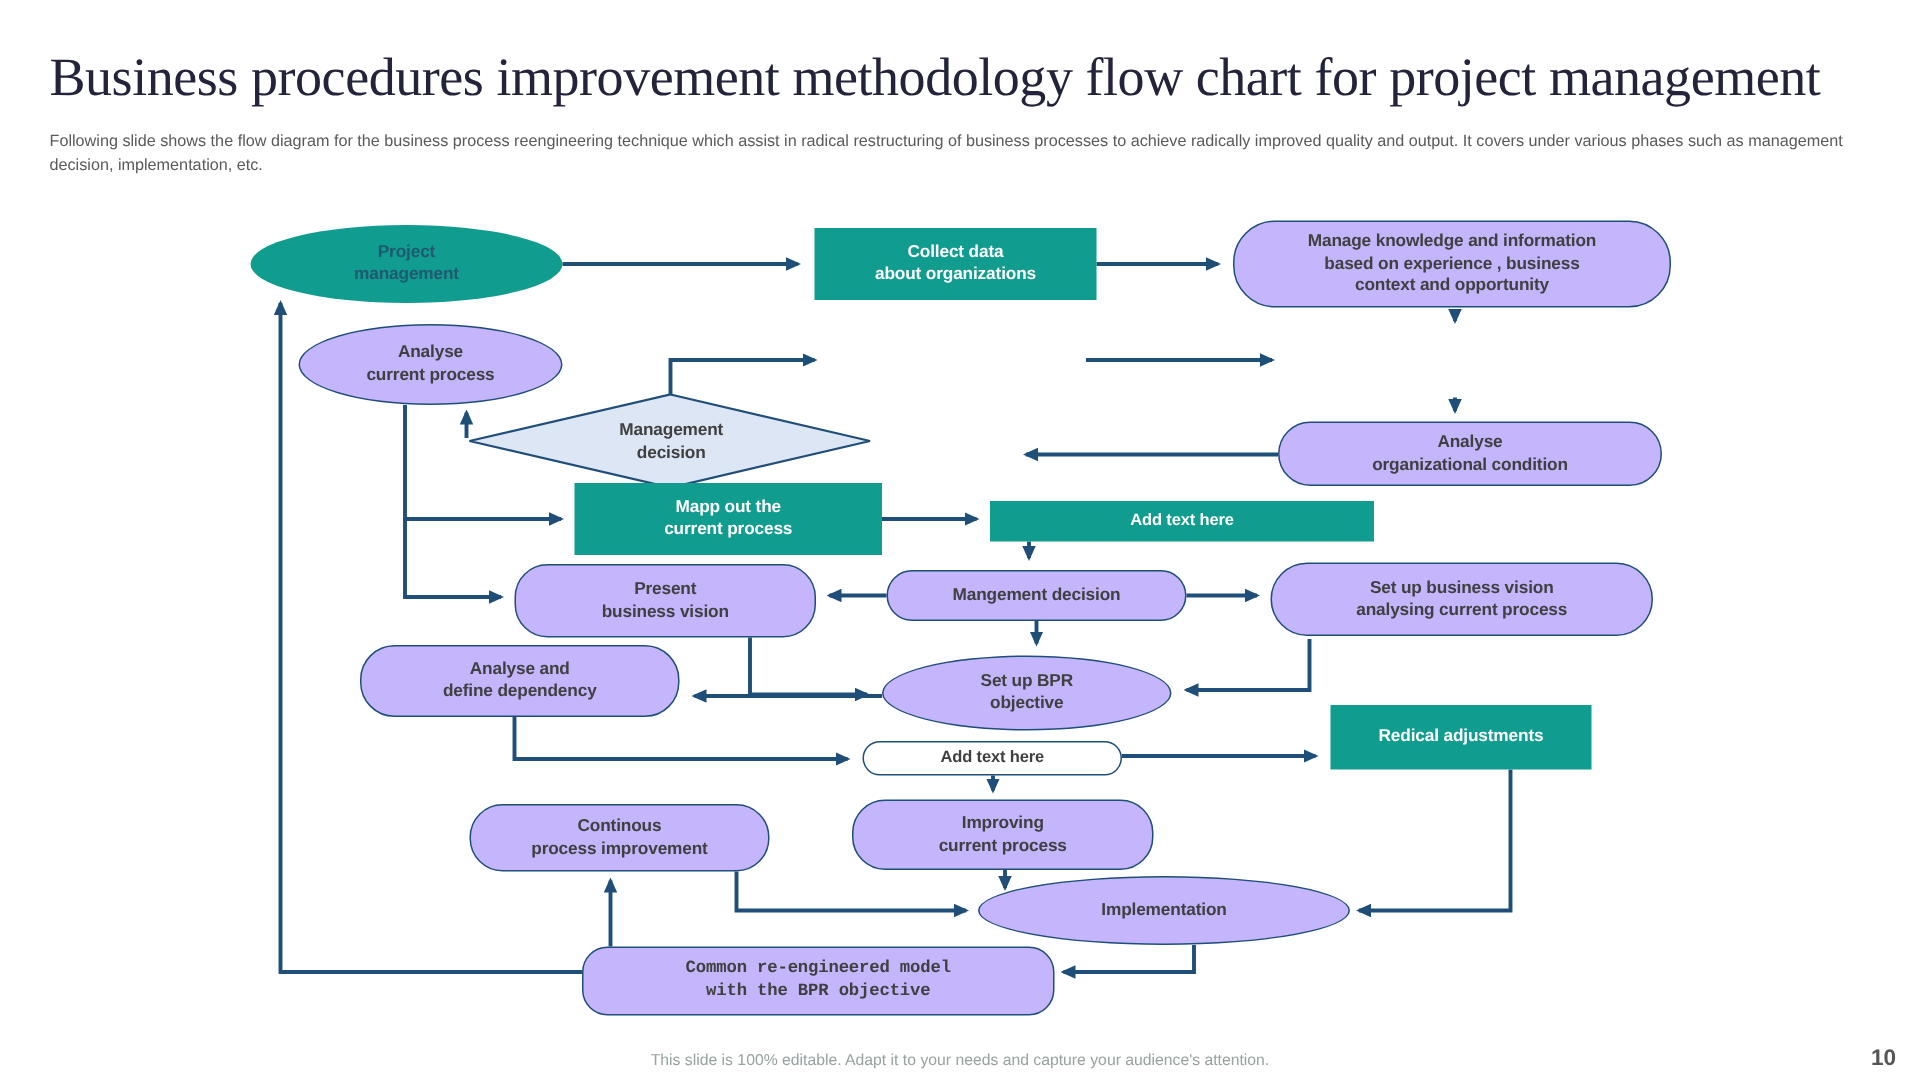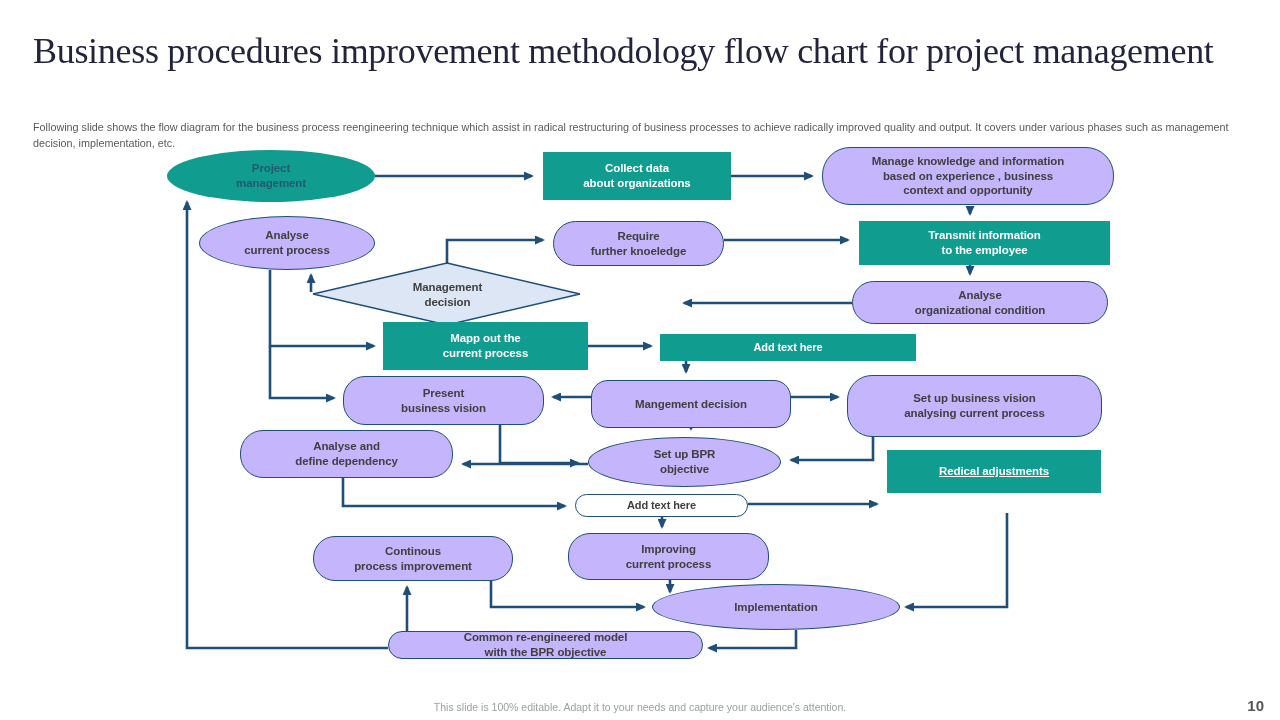--- a/index.html
+++ b/index.html
@@ -2,21 +2,21 @@
 <html><head>
 <meta charset="utf-8">
 <style>
   html,body{margin:0;padding:0;background:#fff;}
   .slide{position:relative;width:1280px;height:720px;background:#ffffff;overflow:hidden;
          font-family:"Liberation Sans",sans-serif;}
   .title{position:absolute;left:33px;top:30px;width:1220px;
          font-family:"Liberation Serif",serif;font-size:36px;font-weight:400;
          color:#23233b;letter-spacing:-0.3px;}
   .subtitle{position:absolute;left:33px;top:86px;width:1216px;
-            font-size:10.8px;line-height:1.5;color:#5a5a5a;margin-top:33px;}
+            font-size:10.8px;line-height:1.5;color:#5a5a5a;}
   .footer{position:absolute;left:0;top:701px;width:1280px;text-align:center;
           font-size:10.5px;color:#97a2a1;}
   .pagenum{position:absolute;right:16px;top:697px;font-size:15px;color:#555;font-weight:bold;}
   svg.wires{position:absolute;left:0;top:0;z-index:1;}
   .node{position:absolute;z-index:2;display:flex;align-items:center;justify-content:center;
         text-align:center;font-size:11.5px;font-weight:700;line-height:1.3;
         white-space:pre-line;letter-spacing:-0.1px;box-sizing:border-box;}
   .teal{background:#109c8e;color:#ffffff;border:none;}
   .blue{background:#c4b5fd;color:#404040;border:1.5px solid #1f4e79;}
   .whitebox{background:#ffffff;color:#404040;border:1.6px solid #1f4e79;}
@@ -76,62 +76,58 @@
   <div class="node teal" style="left:543px;top:152px;width:188px;height:48px;">Collect data
 about organizations</div>
 
   <div class="node blue" style="left:822px;top:147px;width:292px;height:58px;border-radius:28px;">Manage knowledge and information
 based on experience , business
 context and opportunity</div>
 
   <div class="node ellipse blue" style="left:199px;top:216px;width:176px;height:54px;">Analyse
 current process</div>
 
-  <div class="node blue" style="left:553px;top:221px;width:171px;height:45px;border-radius:23px;">Require
-further knoeledge</div>
 
-  <div class="node teal" style="left:859px;top:221px;width:251px;height:44px;">Transmit information
-to the employee</div>
 
   <div class="node bare" style="left:340px;top:274px;width:215px;height:42px;">Management
 decision</div>
 
   <div class="node blue" style="left:852px;top:281px;width:256px;height:43px;border-radius:22px;">Analyse
 organizational condition</div>
 
   <div class="node teal" style="left:383px;top:322px;width:205px;height:48px;">Mapp out the
 current process</div>
 
   <div class="node teal" style="left:660px;top:334px;width:256px;height:27px;font-size:11px;">Add text here</div>
 
   <div class="node blue" style="left:343px;top:376px;width:201px;height:49px;border-radius:22px;">Present
 business vision</div>
 
-  <div class="node blue" style="left:591px;top:380px;width:200px;height:48px;border-radius:17px;">Mangement decision</div>
+  <div class="node blue" style="left:591px;top:380px;width:200px;height:34px;border-radius:17px;">Mangement decision</div>
 
-  <div class="node blue" style="left:847px;top:375px;width:255px;height:62px;border-radius:25px;">Set up business vision
+  <div class="node blue" style="left:847px;top:375px;width:255px;height:49px;border-radius:25px;">Set up business vision
 analysing current process</div>
 
   <div class="node blue" style="left:240px;top:430px;width:213px;height:48px;border-radius:23px;">Analyse and
 define dependency</div>
 
   <div class="node ellipse blue" style="left:588px;top:437px;width:193px;height:50px;">Set up BPR
 objective</div>
 
   <div class="node whitebox" style="left:575px;top:494px;width:173px;height:23px;border-radius:12px;font-size:11px;">Add text here</div>
 
-  <div class="node teal" style="left:887px;top:450px;width:214px;height:43px;text-decoration:underline;">Redical adjustments</div>
+  <div class="node teal" style="left:887px;top:470px;width:174px;height:43px;">Redical adjustments</div>
 
   <div class="node blue" style="left:313px;top:536px;width:200px;height:45px;border-radius:22px;">Continous
 process improvement</div>
 
   <div class="node blue" style="left:568px;top:533px;width:201px;height:47px;border-radius:22px;">Improving
 current process</div>
 
   <div class="node ellipse blue" style="left:652px;top:584px;width:248px;height:46px;">Implementation</div>
 
-  <div class="node blue" style="left:388px;top:631px;width:315px;height:28px;border-radius:17px;">Common re-engineered model
+  <div class="node blue" style="left:388px;top:631px;width:315px;height:46px;border-radius:17px;font-family:Liberation Mono, monospace;">Common re-engineered model
 with the BPR objective</div>
 
   <div class="footer">This slide is 100% editable. Adapt it to your needs and capture your audience's attention.</div>
   <div class="pagenum">10</div>
 
 </div>
 
 </body></html>

